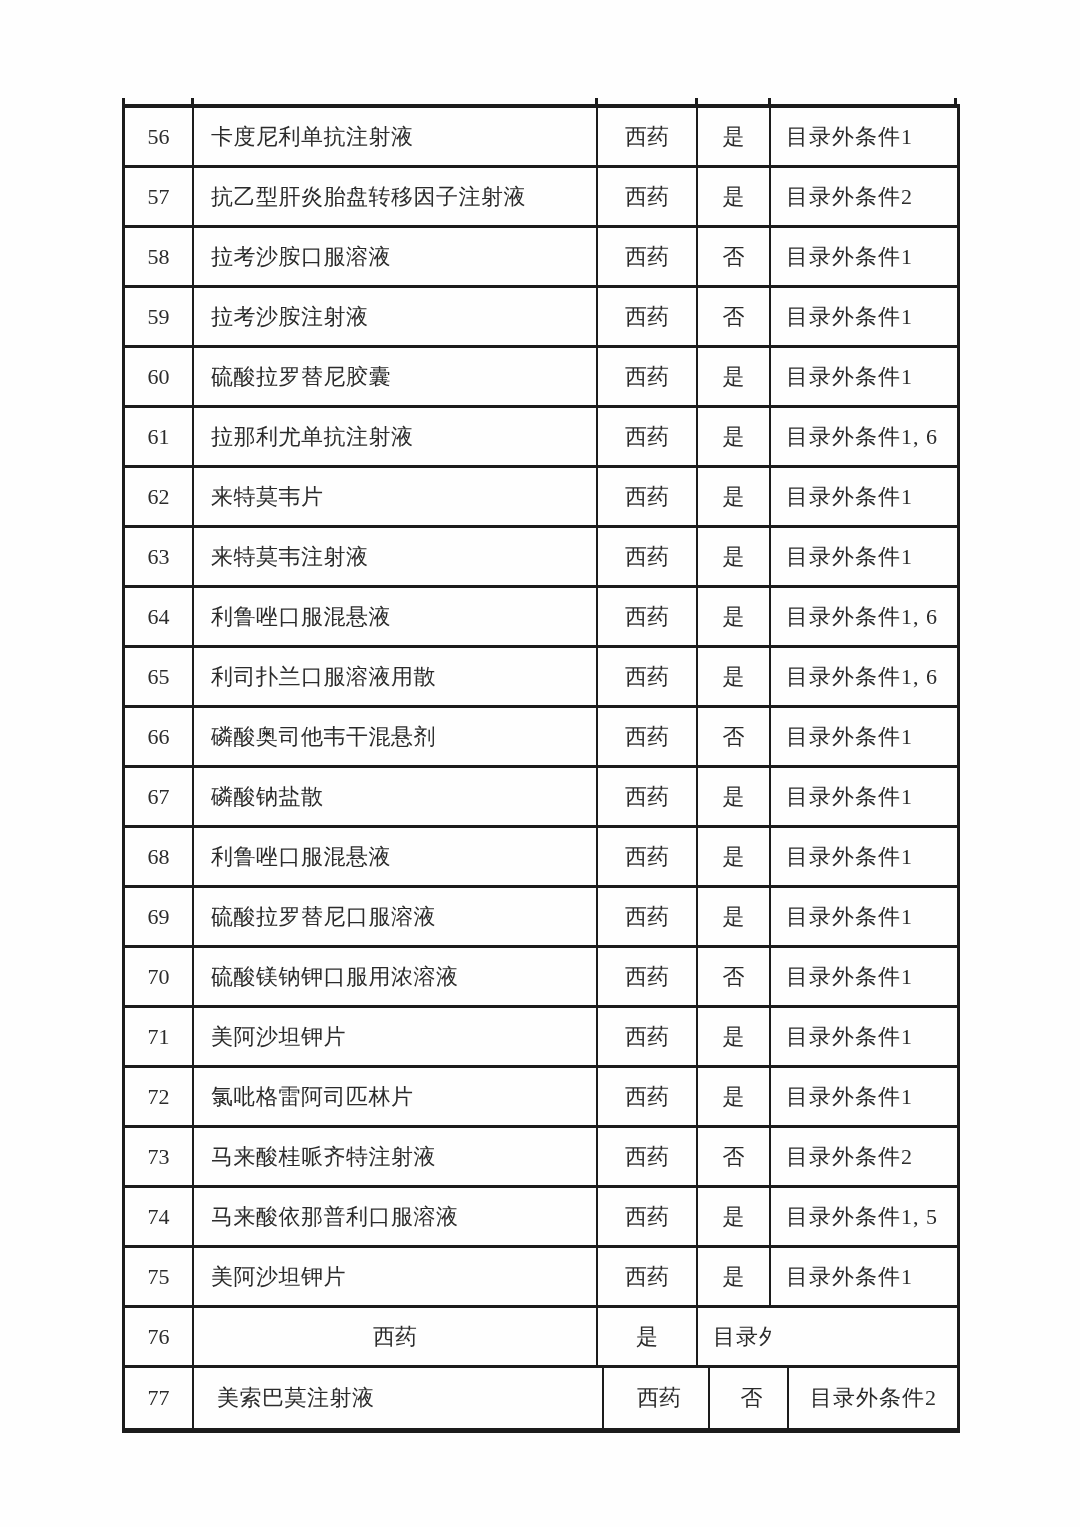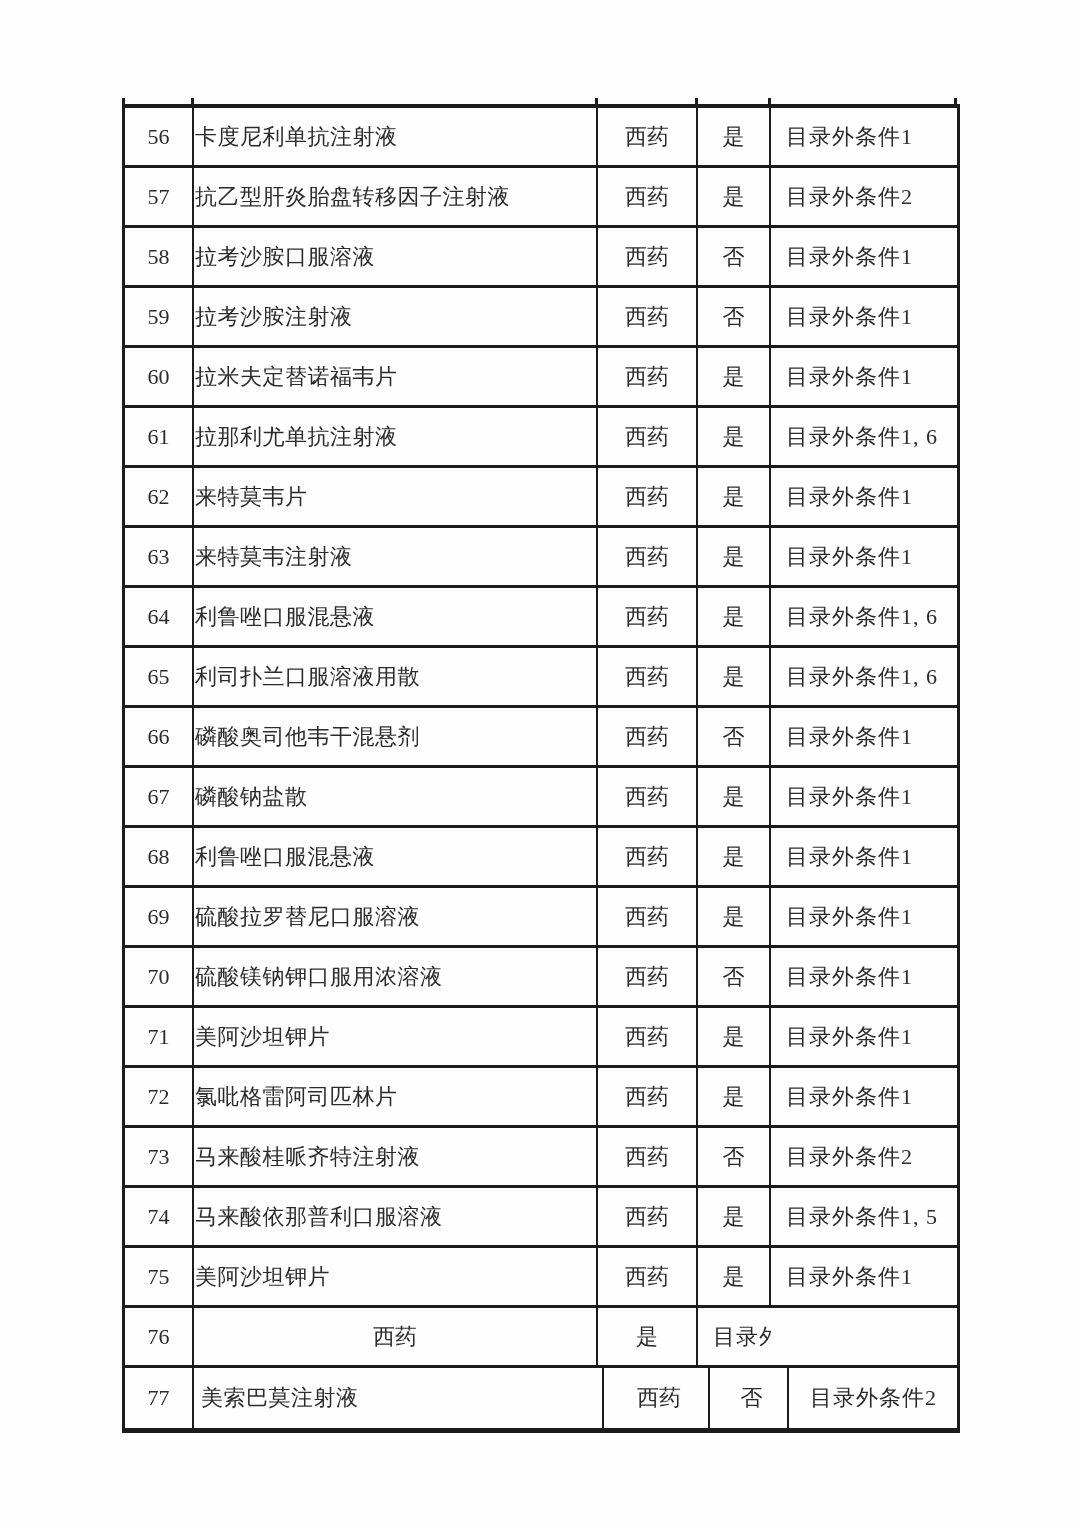--- a/index.html
+++ b/index.html
@@ -37,21 +37,21 @@
     border-right: 2px solid #1c1c1c;
     display: flex;
     align-items: center;
     font-size: 22px;
     line-height: 1;
     overflow: hidden;
     white-space: nowrap;
   }
   .cell:last-child { border-right: none; }
   .cell.center { justify-content: center; }
-  .cell.name { padding-left: 1px; letter-spacing: 0.5px; }
+  .cell.name { padding-left: 17px; letter-spacing: 0.5px; }
   .cell.cond { padding-left: 15px; letter-spacing: 1px; }
   
   .stub {
     position: absolute;
     top: -10px;
     width: 3px;
     height: 7px;
     background: #1c1c1c;
   }
   .stub.s0 { left: -3px; }
@@ -96,21 +96,21 @@
       </div>
       <div class="row">
         <div class="cell center">59</div>
         <div class="cell name">拉考沙胺注射液</div>
         <div class="cell center">西药</div>
         <div class="cell center">否</div>
         <div class="cell cond">目录外条件1</div>
       </div>
       <div class="row">
         <div class="cell center">60</div>
-        <div class="cell name">拉米夫定替诺福韦片</div>
+        <div class="cell name">硫酸拉罗替尼胶囊</div>
         <div class="cell center">西药</div>
         <div class="cell center">是</div>
         <div class="cell cond">目录外条件1</div>
       </div>
       <div class="row">
         <div class="cell center">61</div>
         <div class="cell name">拉那利尤单抗注射液</div>
         <div class="cell center">西药</div>
         <div class="cell center">是</div>
         <div class="cell cond">目录外条件1, 6</div>

